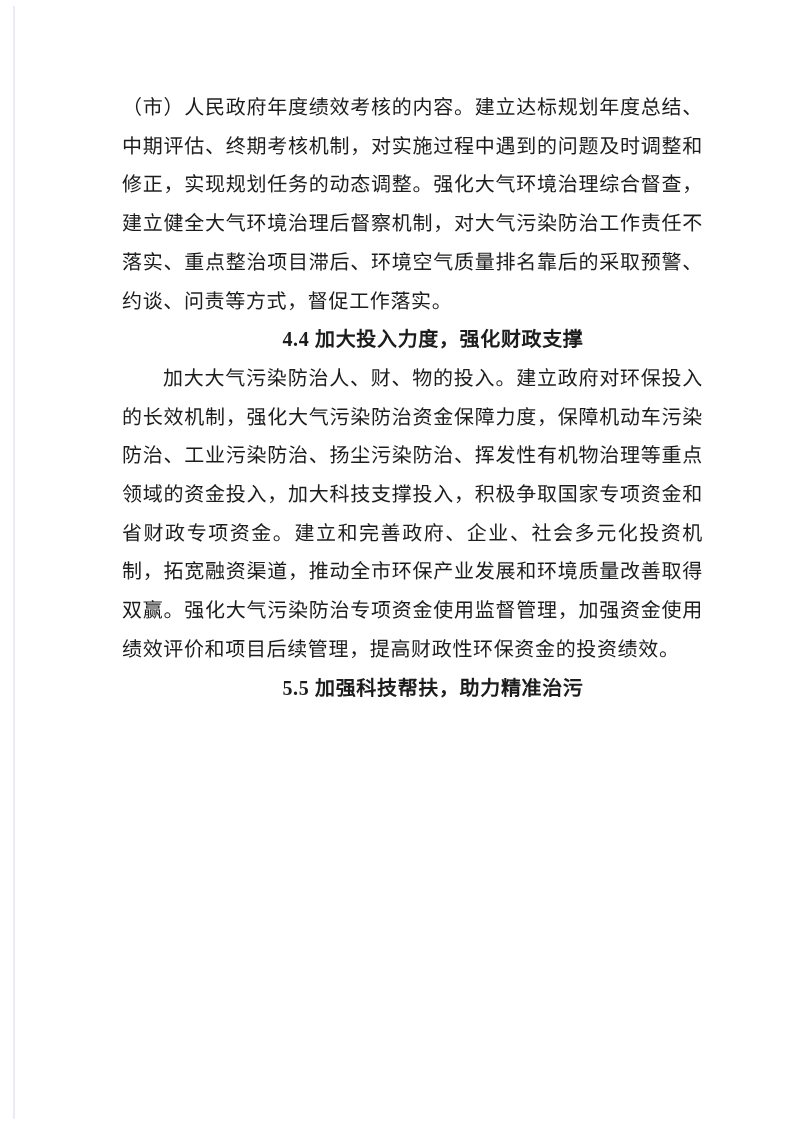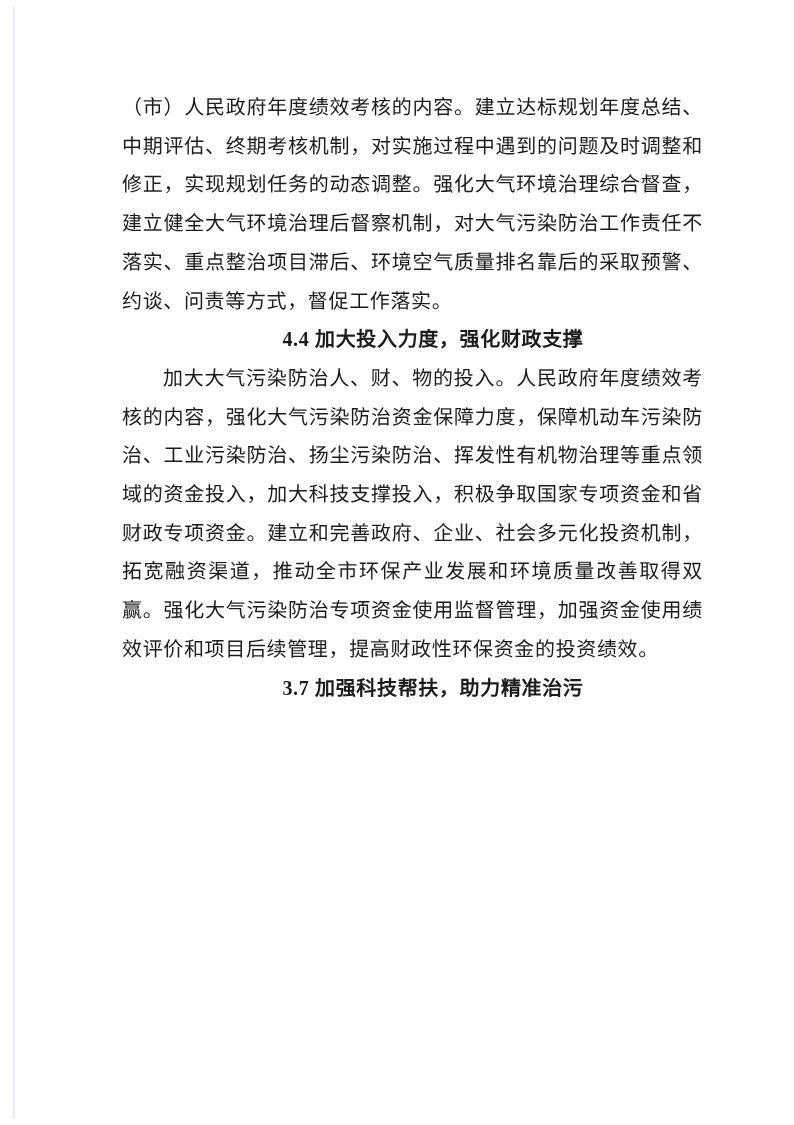--- a/index.html
+++ b/index.html
@@ -55,16 +55,16 @@
   }
 </style>
 </head>
 <body>
 
 <div class="page">
   <div class="scan-line"></div>
   <div class="content">
     <p class="para-continuation">（市）人民政府年度绩效考核的内容。建立达标规划年度总结、中期评估、终期考核机制，对实施过程中遇到的问题及时调整和修正，实现规划任务的动态调整。强化大气环境治理综合督查，建立健全大气环境治理后督察机制，对大气污染防治工作责任不落实、重点整治项目滞后、环境空气质量排名靠后的采取预警、约谈、问责等方式，督促工作落实。</p>
     <h3 class="section-heading">4.4 加大投入力度，强化财政支撑</h3>
-    <p class="para">加大大气污染防治人、财、物的投入。人民政府年度绩效考核的内容，强化大气污染防治资金保障力度，保障机动车污染防治、工业污染防治、扬尘污染防治、挥发性有机物治理等重点领域的资金投入，加大科技支撑投入，积极争取国家专项资金和省财政专项资金。建立和完善政府、企业、社会多元化投资机制，拓宽融资渠道，推动全市环保产业发展和环境质量改善取得双赢。强化大气污染防治专项资金使用监督管理，加强资金使用绩效评价和项目后续管理，提高财政性环保资金的投资绩效。</p>
-    <h3 class="section-heading">3.7 加强科技帮扶，助力精准治污</h3>
+    <p class="para">加大大气污染防治人、财、物的投入。建立政府对环保投入的长效机制，强化大气污染防治资金保障力度，保障机动车污染防治、工业污染防治、扬尘污染防治、挥发性有机物治理等重点领域的资金投入，加大科技支撑投入，积极争取国家专项资金和省财政专项资金。建立和完善政府、企业、社会多元化投资机制，拓宽融资渠道，推动全市环保产业发展和环境质量改善取得双赢。强化大气污染防治专项资金使用监督管理，加强资金使用绩效评价和项目后续管理，提高财政性环保资金的投资绩效。</p>
+    <h3 class="section-heading">5.5 加强科技帮扶，助力精准治污</h3>
   </div>
 </div>
 
 </body></html>

